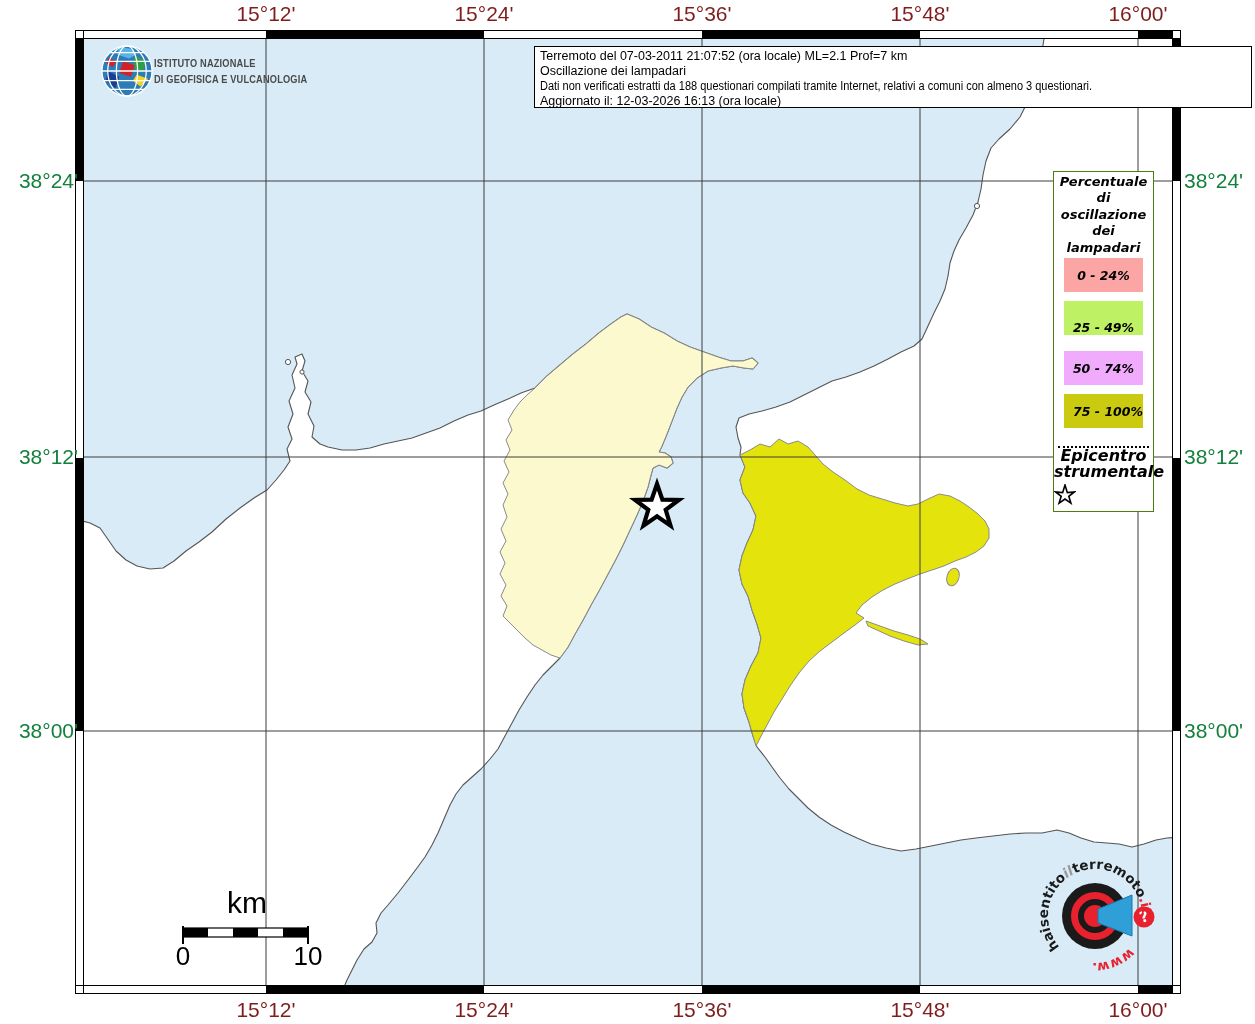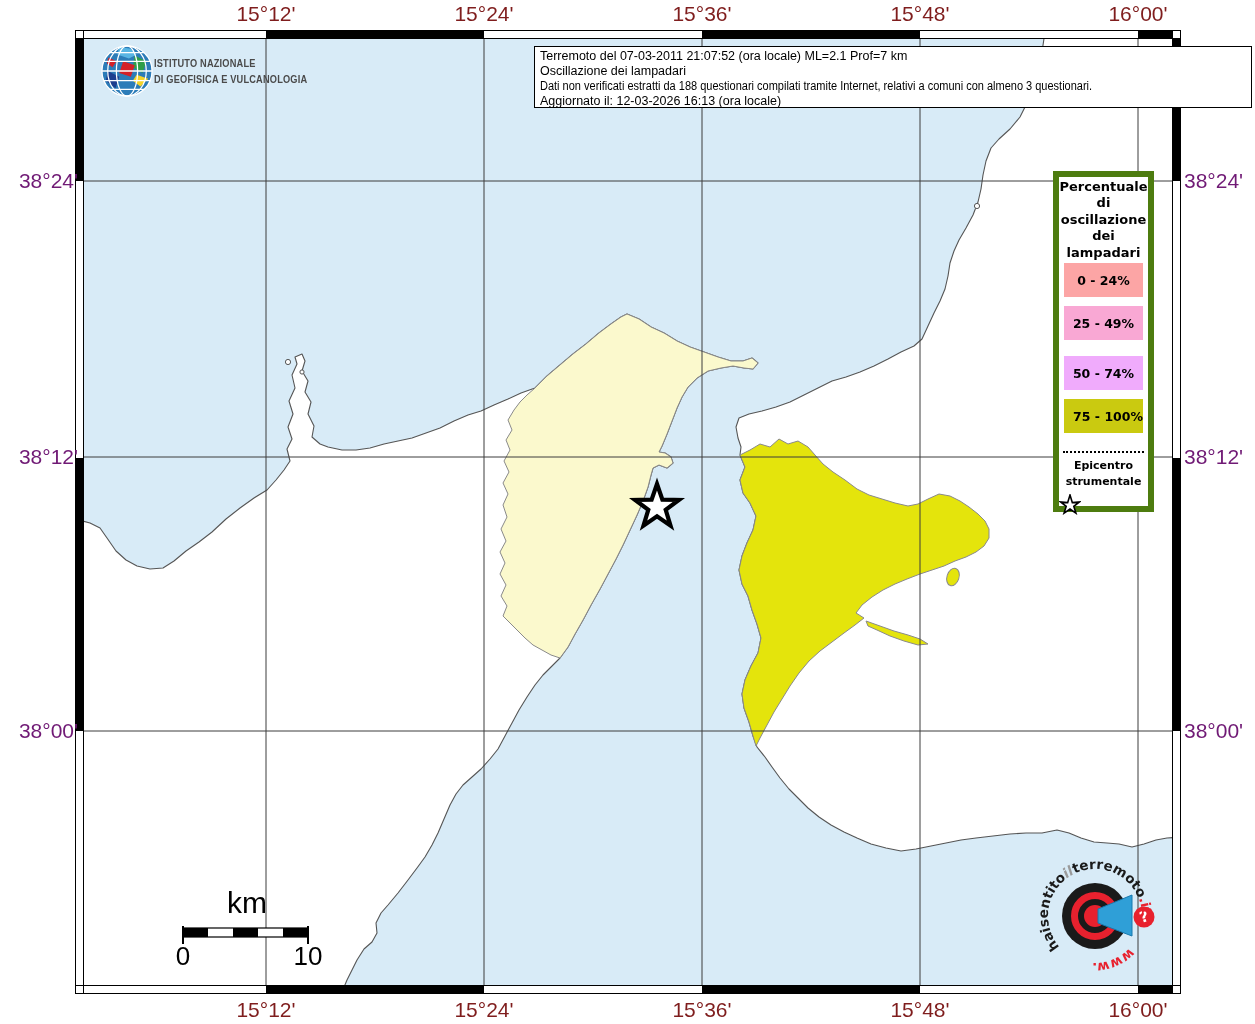--- a/index.html
+++ b/index.html
@@ -3,42 +3,42 @@
 <meta charset="utf-8">
 <style>
   html,body{margin:0;padding:0;background:#ffffff;}
   body{width:1255px;height:1024px;position:relative;overflow:hidden;
        font-family:"Liberation Sans",sans-serif;}
   #stage{position:absolute;left:0;top:0;width:1255px;height:1024px;}
   svg{display:block;}
 
   
   .xlab{position:absolute;transform:translateX(-50%);font-size:21px;color:#7f1d1d;white-space:nowrap;}
-  .ylab{position:absolute;transform:translateY(-50%);font-size:21px;color:#701a75;white-space:nowrap;}
+  .ylab{position:absolute;transform:translateY(-50%);font-size:21px;color:#15803d;white-space:nowrap;}
   .ylab.left{width:78px;text-align:right;left:0;}
   .ylab.right{left:1184px;text-align:left;}
 
   
   .infobox{position:absolute;left:534px;top:46px;width:718px;height:62px;
            background:#ffffff;border:1px solid #000;box-sizing:border-box;
            padding:2px 5px;font-size:12.5px;line-height:15px;color:#000;}
   .infobox .ln{white-space:nowrap;}
   .infobox .ln.squeeze{transform:scale(0.88,1);transform-origin:0 50%;}
 
   
   .legend{position:absolute;left:1053px;top:171px;width:101px;height:341px;
-          background:#ffffff;border:6px solid #4d7c0f;box-sizing:border-box;
+          background:#ffffff;border:1px solid #4d7c0f;box-sizing:border-box;
           font-family:"DejaVu Sans",sans-serif;font-weight:bold;color:#000;
-          text-align:center;padding-top:2px;}
+          text-align:center;padding-top:2px;font-style:italic;}
   .legend .ttl{font-size:13px;line-height:16.4px;}
   .lgd-swatch{width:79px;height:34px;margin:9px auto 0;display:flex;
               align-items:center;justify-content:center;font-size:12.5px;}
   .lgd-swatch.first{margin-top:2px;}
   .lgd-sep{border-top:2px dotted #000;margin:18px 4px 0;}
-  .lgd-epi{margin-top:5px;font-size:11px;line-height:16px;}
+  .lgd-epi{font-size:16px;line-height:16px;}
   .lgd-star{margin-top:4px;}
 
   
   .sb-km{position:absolute;left:247px;top:886px;transform:translateX(-50%);
          font-size:30px;color:#000;}
   .sb-num{position:absolute;top:941px;transform:translateX(-50%);
           font-size:26px;color:#000;}
 
   
   .ingv{position:absolute;left:100px;top:44px;display:flex;align-items:center;}
@@ -216,21 +216,21 @@
       <div>ISTITUTO NAZIONALE</div>
       <div>DI GEOFISICA E VULCANOLOGIA</div>
     </div>
   </div>
 
   <div class="legend">
     <div class="ttl">Percentuale di oscillazione dei lampadari</div>
     <div class="lgd-swatch first" style="background-color: #fca5a5;">
       <span>0 - 24%</span>
     </div>
-    <div class="lgd-swatch" style="background-color: #f9a8d4;">
+    <div class="lgd-swatch" style="background-color: #bef264; align-items: flex-end;">
       <span>25 - 49%</span>
     </div>
     <div class="lgd-swatch" style="background-color: #f0abfc; margin-top: 16px;">
       <span>50 - 74%</span>
     </div>
     <div class="lgd-swatch" style="background-color: rgb(202, 202, 16); justify-content: flex-end;">
       <span>75 - 100%</span>
     </div>
     <div class="lgd-sep"></div>
     <div class="lgd-epi">Epicentro strumentale</div>

